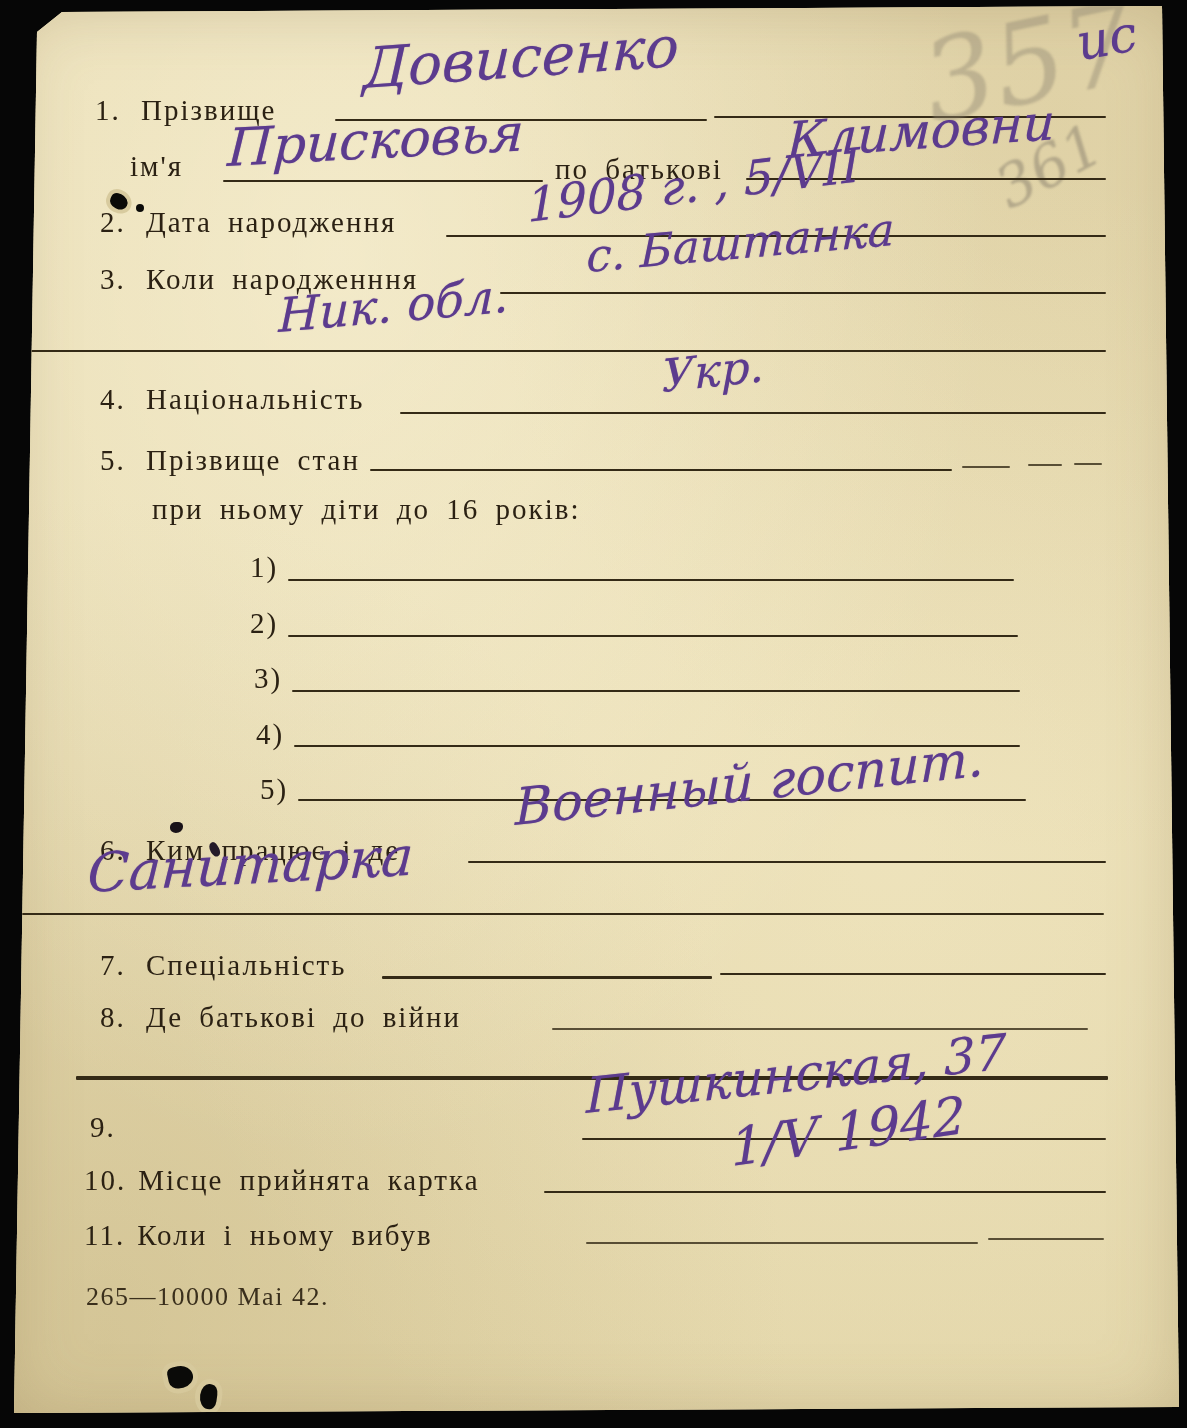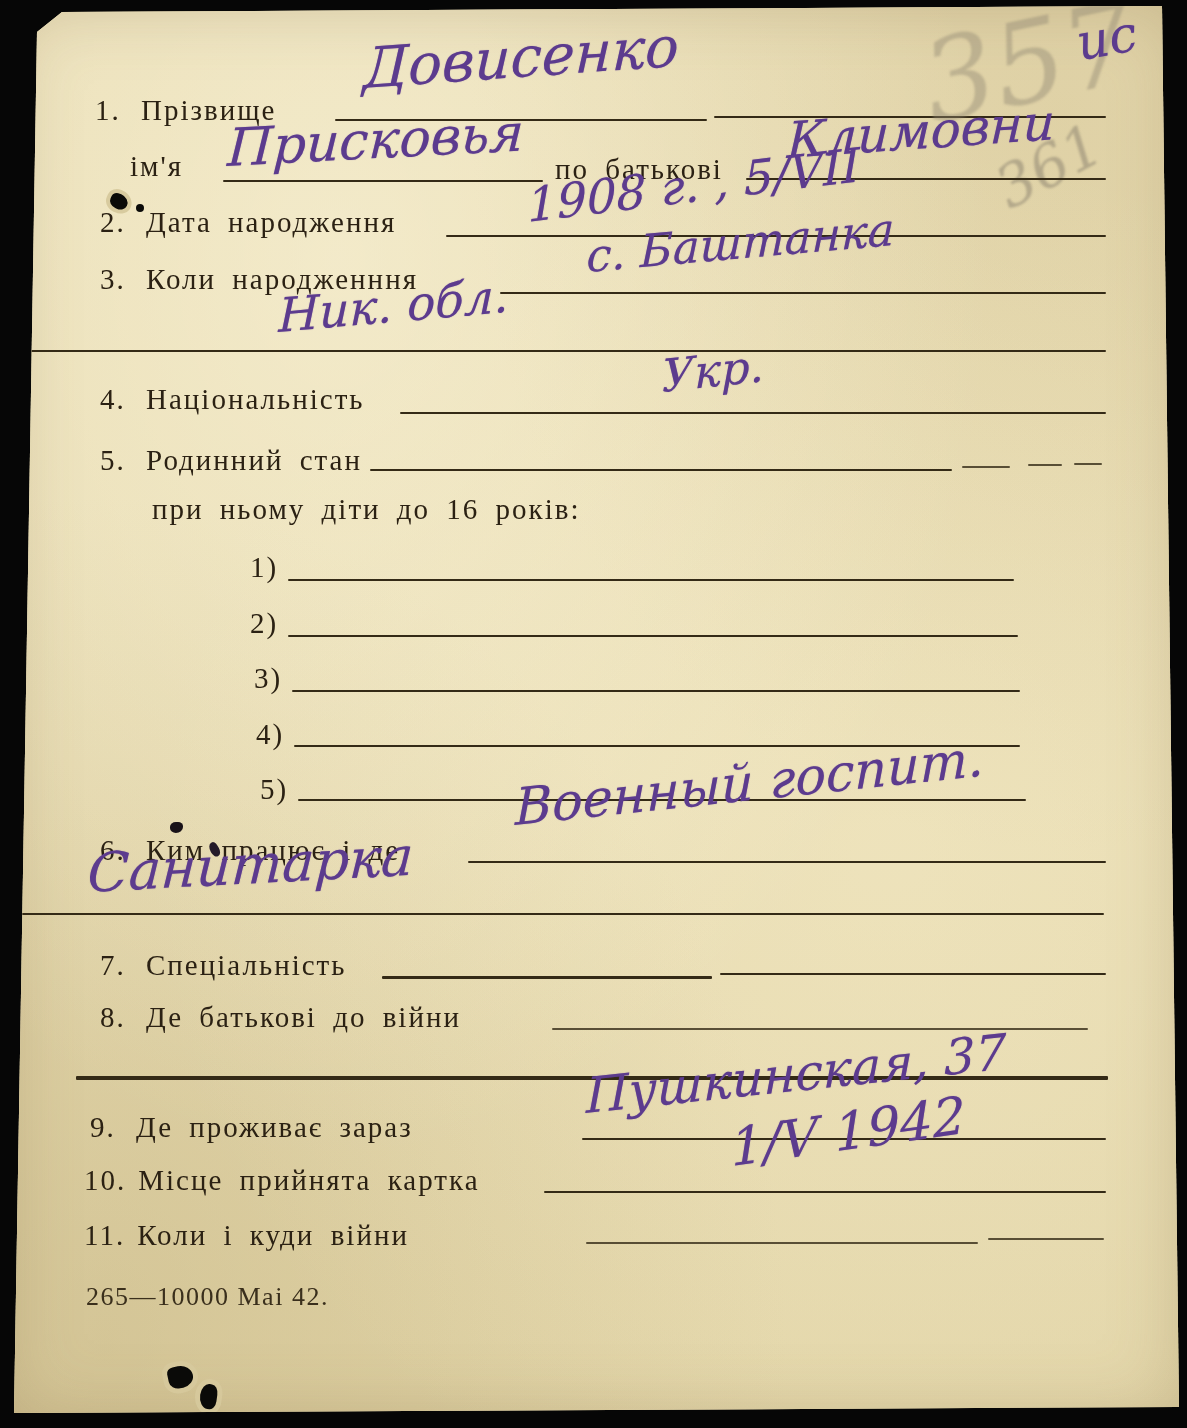--- a/index.html
+++ b/index.html
@@ -111,21 +111,21 @@
 
   <div class="print" style="left:90px;top:377px">
     <span class="num">4.</span>
     <span>Національність</span>
   </div>
   <div class="rule" style="left:390px;top:406px;width:706px"></div>
   <div class="hand" style="left:652px;top:344px;font-size:45px;transform:rotate(-6deg) skewX(-6deg)">Укр.</div>
 
   <div class="print" style="left:90px;top:438px">
     <span class="num">5.</span>
-    <span>Родинний стан</span>
+    <span>Прізвище стан</span>
   </div>
   <div class="rule" style="left:360px;top:463px;width:582px"></div>
   <div class="rule thin" style="left:952px;top:460px;width:48px"></div>
   <div class="rule thin" style="left:1018px;top:458px;width:34px;height:1.5px"></div>
   <div class="rule thin" style="left:1064px;top:457px;width:28px;height:1.5px"></div>
 
   <div class="print" style="left:142px;top:487px">
     <span>при ньому діти до 16 років:</span>
   </div>
 
@@ -172,35 +172,34 @@
 
   <div class="print" style="left:90px;top:995px">
     <span class="num">8.</span>
     <span>Де батькові до війни</span>
   </div>
   <div class="rule thin" style="left:542px;top:1022px;width:536px"></div>
   <div class="rule thick" style="left:66px;top:1070px;width:1032px"></div>
 
   <div class="print" style="left:80px;top:1105px">
     <span class="num">9.</span>
-    <span>Де проживає зараз</span>
   </div>
   <div class="rule" style="left:572px;top:1132px;width:524px"></div>
   <div class="hand" style="left:576px;top:1062px;font-size:49px;transform:rotate(-6deg) skewX(-6deg)">Пушкинская, 37</div>
 
   <div class="print" style="left:74px;top:1158px">
     <span class="num">10.</span>
     <span>Місце прийнята картка</span>
   </div>
   <div class="rule" style="left:534px;top:1185px;width:562px"></div>
   <div class="hand" style="left:722px;top:1112px;font-size:52px;transform:rotate(-8deg) skewX(-6deg)">1/V 1942</div>
 
   <div class="print" style="left:74px;top:1213px">
     <span class="num">11.</span>
-    <span>Коли і куди війни</span>
+    <span>Коли і ньому вибув</span>
   </div>
   <div class="rule thin" style="left:576px;top:1236px;width:392px"></div>
   <div class="rule thin" style="left:978px;top:1232px;width:116px"></div>
 
   <div class="footer-print" style="left:76px;top:1276px">265—10000 Mai 42.</div>
 
   <div class="hole" style="left:100px;top:188px;width:18px;height:15px;transform:rotate(24deg);border-radius:40% 60% 50% 50%;box-shadow:0 0 0 4px rgba(210,196,150,.8)"></div>
   <div class="hole" style="left:126px;top:198px;width:8px;height:8px;border-radius:50%"></div>
   <div class="blob" style="left:160px;top:816px;width:13px;height:11px;border-radius:50% 40% 60% 50%;background:#191218"></div>
   <div class="blob" style="left:200px;top:836px;width:9px;height:15px;transform:rotate(-30deg);border-radius:60% 40% 50% 50%;background:#241a28"></div>

